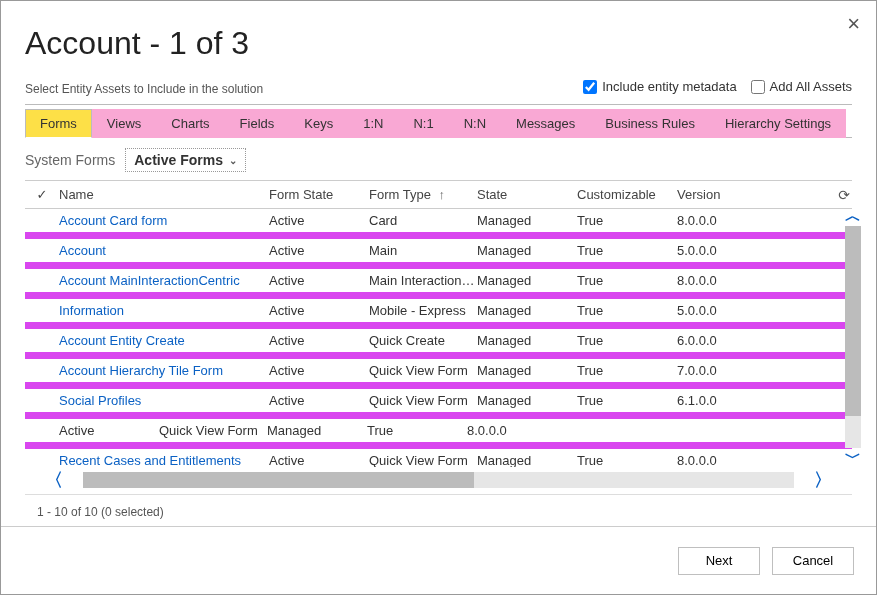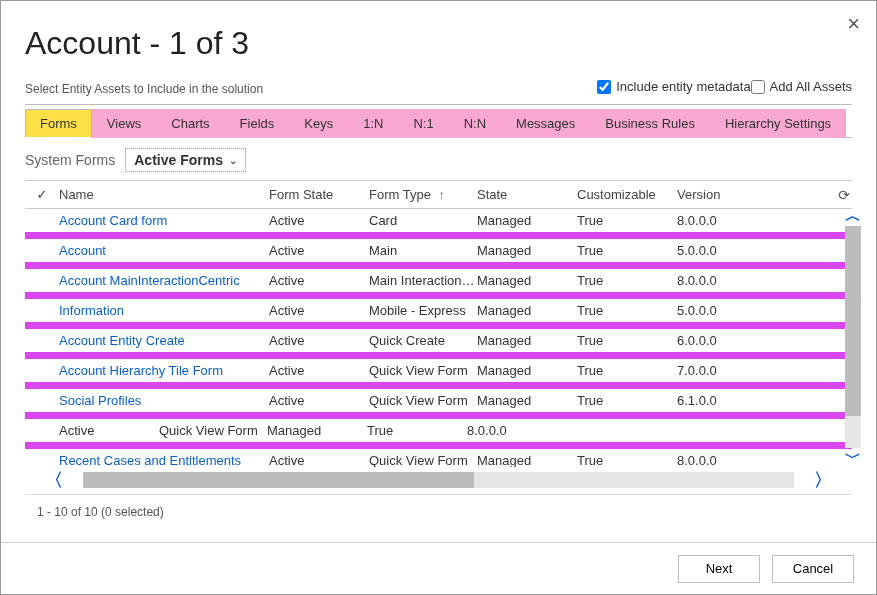--- a/index.html
+++ b/index.html
@@ -11,21 +11,21 @@
       width: 877px;
       height: 595px;
       position: relative;
       border: 1px solid #999;
     }
     .dialog { padding: 24px 24px 0 24px; height: 100%; position: relative; }
     .close-x { position: absolute; top: 10px; right: 16px; font-size: 22px; color: #555; cursor: pointer; }
     .title { font-size: 32px; font-weight: 300; color: #222; margin-bottom: 20px; }
     .subtitle { font-size: 12px; color: #555; }
     .header-row { display: flex; justify-content: space-between; align-items: flex-end; border-bottom: 1px solid #bbb; padding-bottom: 8px; margin-bottom: 0; }
-    .header-right { display: flex; align-items: center; font-size: 13px; padding-bottom: 2px; }
+    .header-right { display: flex; align-items: center; gap: 14px; font-size: 13px; padding-bottom: 2px; }
     .chk { display: flex; align-items: center; gap: 5px; cursor: pointer; }
     .chk input { width: 14px; height: 14px; }
     .tabs { display: flex; border-bottom: 1px solid #bbb; margin-top: 4px; }
     .tab {
       padding: 6px 14px;
       font-size: 13px;
       color: #333;
       background: #f9a8d4;
       border: 1px solid transparent;
       border-bottom: none;
@@ -98,21 +98,21 @@
       height: 18px;
       margin-top: 4px;
     }
     .hscroll .harrow { font-size: 18px; color: #0b61c4; font-weight: bold; cursor: pointer; padding: 0 20px; }
     .hscroll-track { flex: 1; height: 16px; background: #e6e6e6; position: relative; }
     .hscroll-thumb { height: 16px; width: 55%; background: #bcbcbc; position: absolute; left: 0; }
     .status-line { font-size: 12px; color: #555; padding: 10px 12px; border-top: 1px solid #ddd; margin-top: 4px; }
     .footer {
       position: absolute;
       bottom: 0; left: 0; right: 0;
-      height: 52px;
+      height: 68px;
       border-top: 1px solid #ccc;
       display: flex;
       justify-content: flex-end;
       align-items: center;
       gap: 12px;
       padding-right: 22px;
       background: #fff;
     }
     .btn {
       min-width: 82px;

